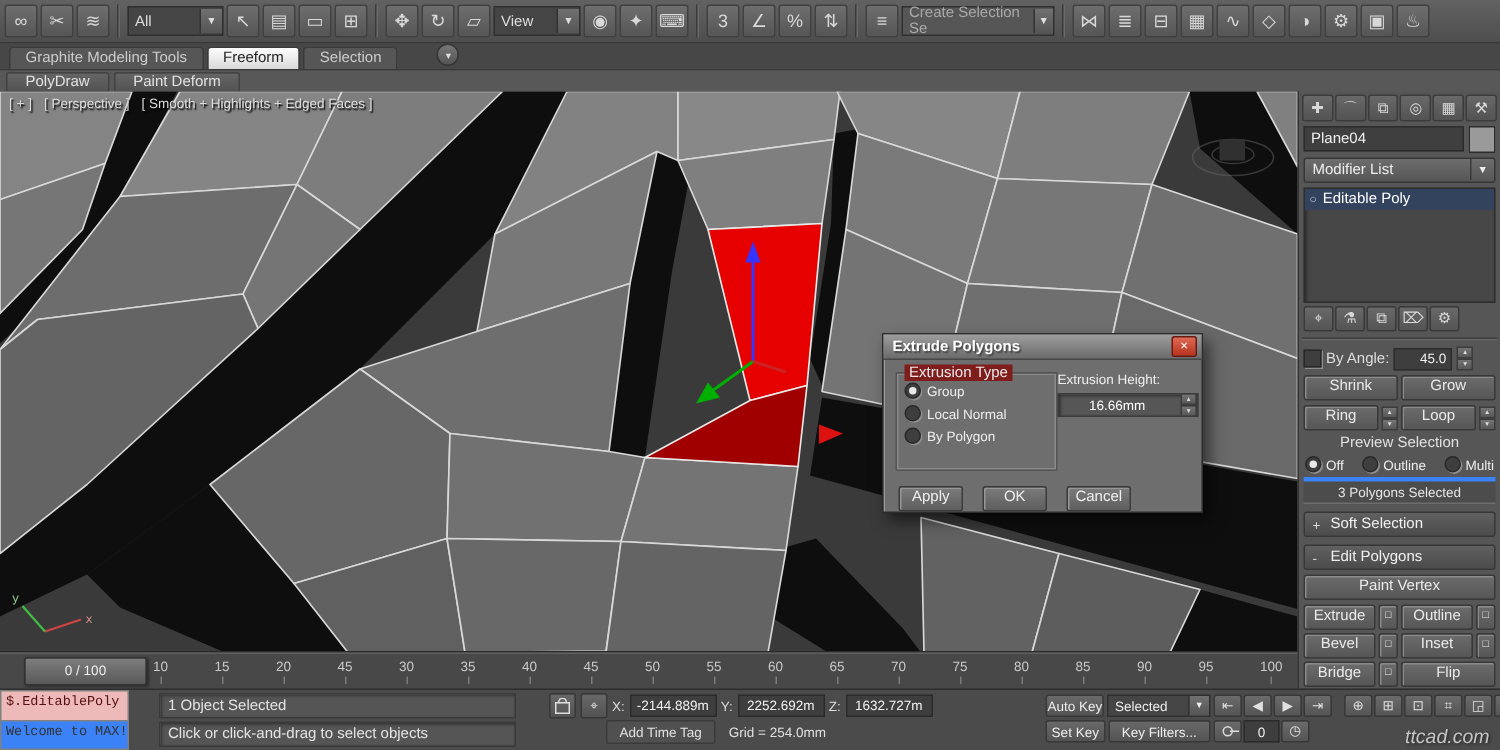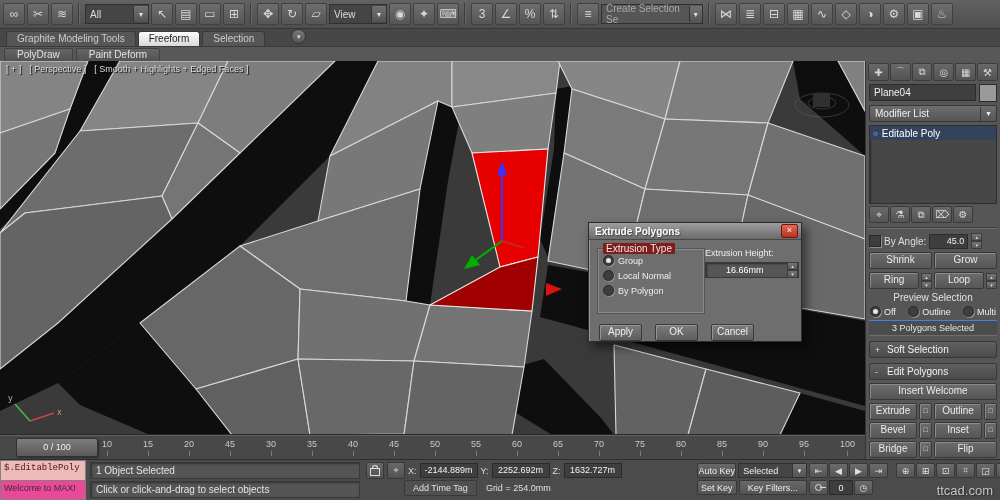--- a/index.html
+++ b/index.html
@@ -106,36 +106,36 @@
   .spin-field{width:34px;height:13px;line-height:13px;background:#3e3e3e;border:1px solid #2c2c2c;
     color:#f0f0f0;font-size:9px;text-align:right;padding-right:3px;}
   .pbtn{height:15px;line-height:14px;text-align:center;font-size:10px;color:#eaeaea;
     background:linear-gradient(#6c6c6c,#565656);border:1px solid #383838;border-radius:2px;box-shadow:inset 1px 1px 0 #8b8b8b;}
   .btn-row{display:flex;gap:2px;align-items:center;}
   .grow1{flex:1;}
   .center-label{text-align:center;color:#e0e0e0;}
   .radio-line{display:flex;align-items:center;justify-content:space-between;padding:0 1px;}
   .radio-item{display:flex;align-items:center;gap:3px;font-size:9px;color:#eee;}
   .sel-info{height:14px;line-height:14px;text-align:center;color:#e6e6e6;background:#4c4c4c;
-    border-top:1px solid #3b82f6;border-bottom:1px solid #6d6d6d;font-size:9px;}
+    border-top:3px solid #3b82f6;border-bottom:1px solid #6d6d6d;font-size:9px;}
   .rollout-header{height:15px;background:linear-gradient(#606060,#4b4b4b);border:1px solid #373737;
     border-radius:2px;display:flex;align-items:center;gap:5px;padding:0 5px;color:#f0f0f0;margin-top:2px;}
   .rh-toggle{font-size:9px;width:7px;color:#ddd;}
   .ep-grid{display:grid;grid-template-columns:1fr 13px 1fr 13px;gap:2px;}
   .sq-btn{font-size:7px;padding:0;}
   .span-rest{grid-column:3/5;}
   
   #statusbar{position:absolute;left:0;bottom:0;width:1000px;height:40px;background:#4b4b4b;
     border-top:1px solid #2d2d2d;display:flex;}
   .sb-left{width:86px;display:flex;flex-direction:column;flex:none;}
   .listener-pink{flex:1;background:#eeb9b9;color:#551111;font-family:"Liberation Mono","DejaVu Sans Mono",monospace;
     font-size:9px;padding:2px 3px 0;border:1px solid #808080;white-space:nowrap;overflow:hidden;}
-  .listener-white{flex:1;background:#ec4899;color:#333;font-family:Liberation Sans, sans-serif;
+  .listener-white{flex:1;background:#3b82f6;color:#333;font-family:Liberation Mono, monospace;
     font-size:9px;padding:2px 3px 0;border:1px solid #808080;border-top:none;white-space:nowrap;overflow:hidden;}
-  .sb-mid{width:278px;flex:none;display:flex;flex-direction:column;gap:2px;padding:2px 4px;box-sizing:border-box;}
+  .sb-mid{width:278px;flex:none;display:flex;flex-direction:column;gap:2px;padding:2px 20px;box-sizing:border-box;}
   .status-field{flex:1;background:#555;border:1px solid #393939;box-shadow:inset 1px 1px 2px #333;
     color:#e3e3e3;font-size:10px;line-height:15px;padding:0 5px;white-space:nowrap;overflow:hidden;}
   .sb-coords{width:296px;flex:none;display:flex;flex-direction:column;gap:2px;padding:3px 2px;box-sizing:border-box;}
   .coord-row{display:flex;align-items:center;gap:3px;height:15px;}
   .mini-btn{width:16px;height:15px;display:flex;align-items:center;justify-content:center;
     background:linear-gradient(#686868,#525252);border:1px solid #383838;border-radius:2px;color:#ddd;font-size:9px;flex:none;}
   .lock-shape{width:8px;height:6px;border:1px solid #ddd;position:relative;margin-top:3px;}
   .lock-shape::before{content:"";position:absolute;left:1px;top:-4px;width:4px;height:3px;
     border:1px solid #ddd;border-bottom:none;border-radius:3px 3px 0 0;}
   .coord-label{font-size:9px;color:#ddd;}
@@ -156,21 +156,21 @@
   .sb-play{width:86px;flex:none;display:flex;flex-direction:column;gap:2px;padding:3px 1px;box-sizing:border-box;}
   .icon-row{display:flex;gap:1px;height:15px;}
   .ibtn{width:19px;height:15px;display:flex;align-items:center;justify-content:center;font-size:9px;
     color:#e0e0e0;background:linear-gradient(#6b6b6b,#545454);border:1px solid #383838;border-radius:2px;box-sizing:border-box;}
   .key-shape{width:5px;height:5px;border:1px solid #ddd;border-radius:50%;position:relative;}
   .key-shape::after{content:"";position:absolute;left:4px;top:2px;width:6px;height:1px;background:#ddd;}
   .frame-field{width:24px;height:15px;line-height:15px;background:#3e3e3e;border:1px solid #2b2b2b;
     color:#f0f0f0;font-size:9px;text-align:center;box-sizing:border-box;}
   .sb-nav{flex:1;display:flex;flex-direction:column;gap:2px;padding:3px 4px 3px 2px;box-sizing:border-box;align-items:flex-end;}
   .watermark{position:absolute;right:7px;bottom:2px;font-size:13px;color:#d2d2d2;opacity:.9;
-    text-shadow:1px 1px 2px #222;pointer-events:none;}
+    text-shadow:1px 1px 2px #222;pointer-events:none;font-style:italic;}
 </style>
 </head>
 <body>
 
 <div id="toolbar">
   <div class="tb-group">
 
   <div class="tb-icon">∞</div>
       <div class="tb-icon">✂</div>
       <div class="tb-icon">≋</div>
@@ -477,21 +477,21 @@
       </div>
       <div class="sel-info">3 Polygons Selected</div>
       <div class="rollout-header">
         <span class="rh-toggle">+</span>
         <span>Soft Selection</span>
       </div>
       <div class="rollout-header">
         <span class="rh-toggle">-</span>
         <span>Edit Polygons</span>
       </div>
-      <div class="pbtn">Insert Welcome</div>
+      <div class="pbtn">Paint Vertex</div>
       <div class="ep-grid">
         <div class="pbtn">Extrude</div>
         <div class="pbtn sq-btn">□</div>
         <div class="pbtn">Outline</div>
         <div class="pbtn sq-btn">□</div>
         <div class="pbtn">Bevel</div>
         <div class="pbtn sq-btn">□</div>
         <div class="pbtn">Inset</div>
         <div class="pbtn sq-btn">□</div>
         <div class="pbtn">Bridge</div>

